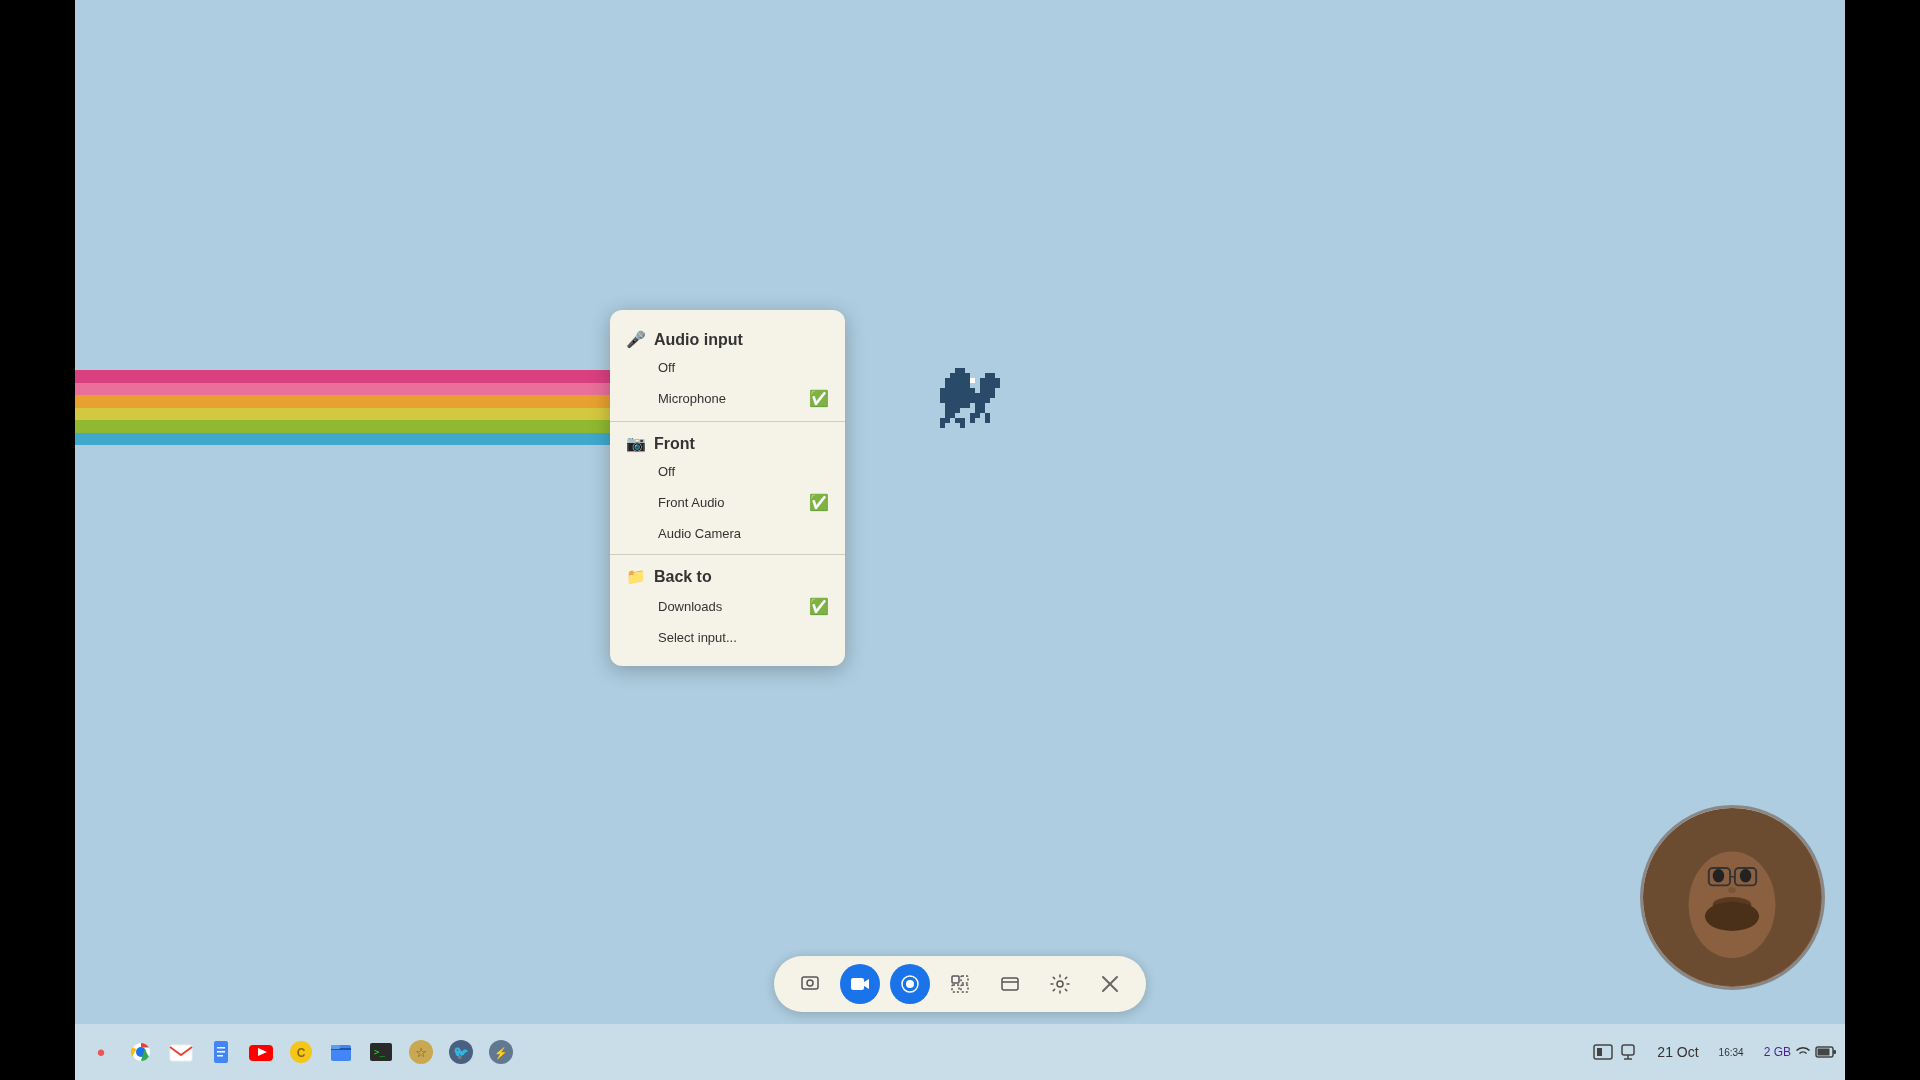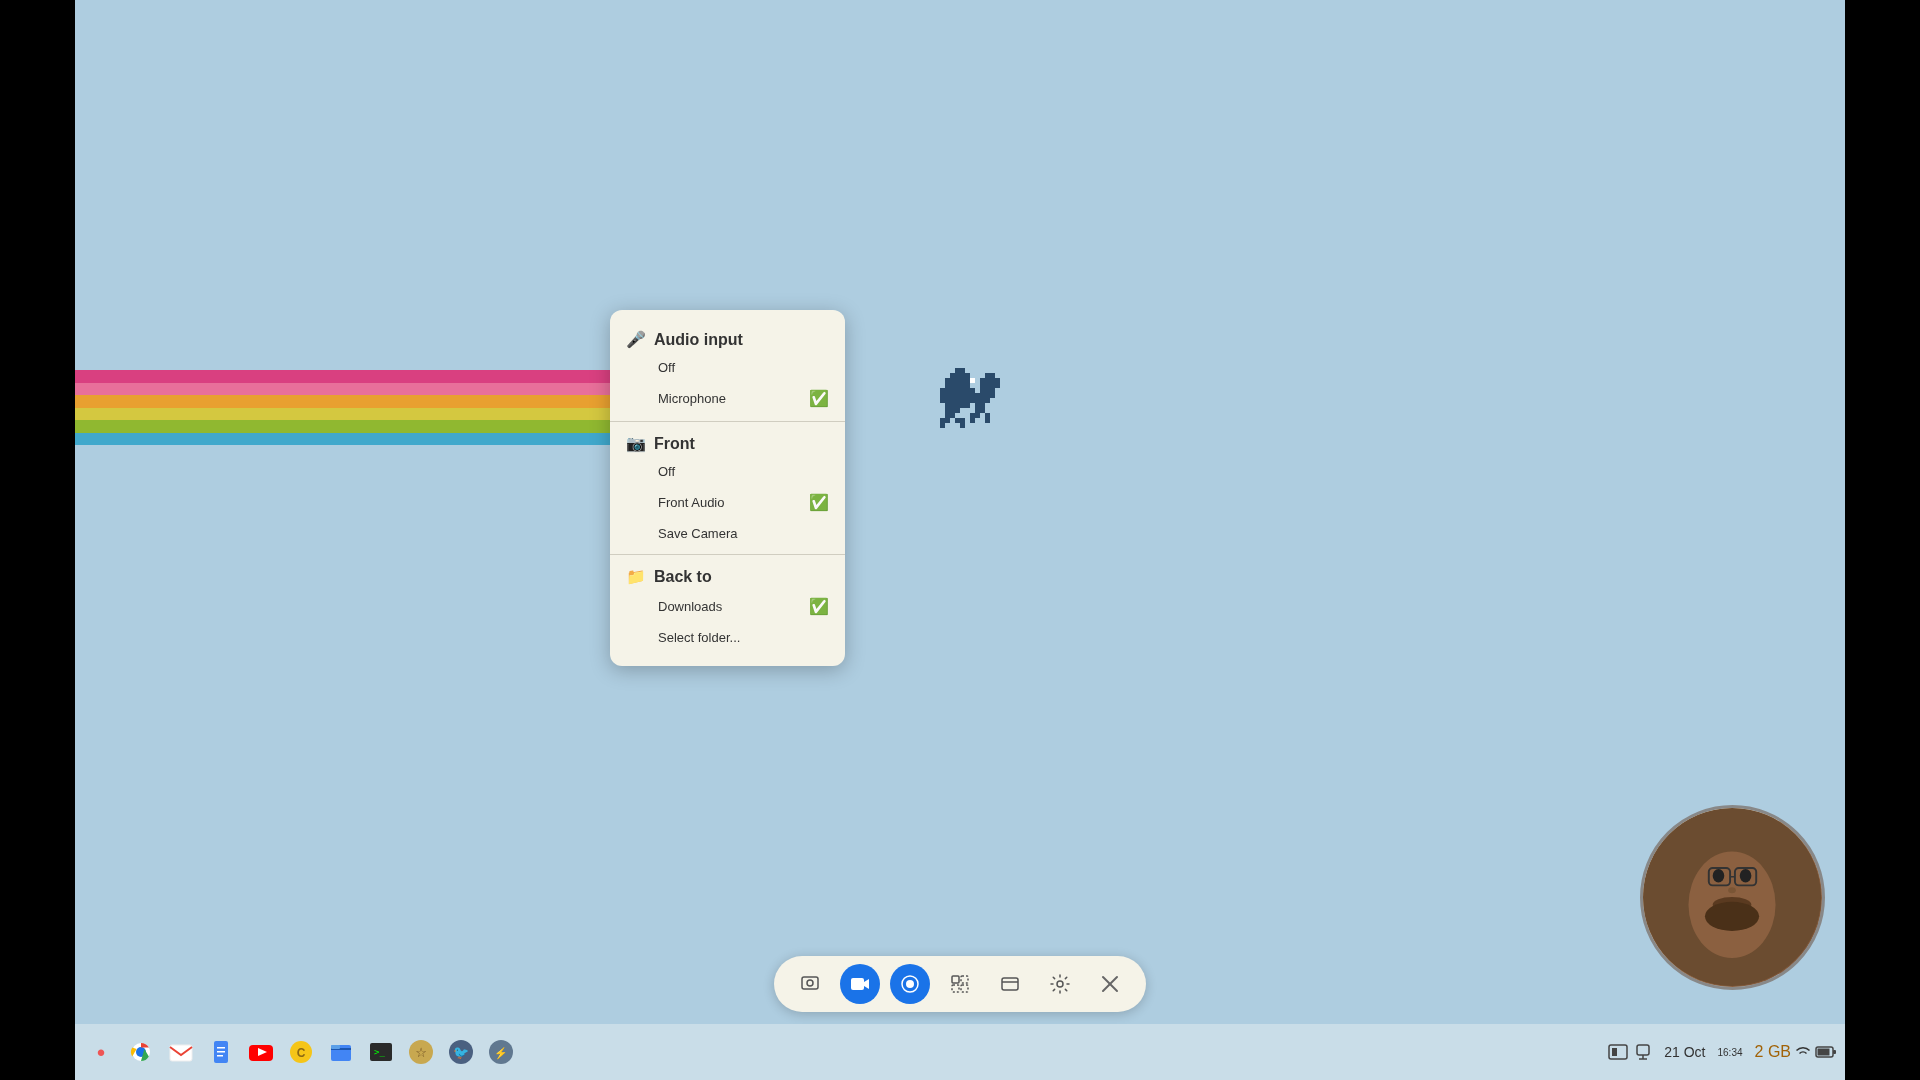--- a/index.html
+++ b/index.html
@@ -139,21 +139,21 @@
 
     .taskbar-left {
       display: flex;
       align-items: center;
       gap: 4px;
     }
 
     .taskbar-right {
       display: flex;
       align-items: center;
-      gap: 12px;
+      gap: 20px;
       font-size: 13px;
       color: #333;
     }
 
     .taskbar-icon {
       width: 36px;
       height: 36px;
       border-radius: 50%;
       display: flex;
       align-items: center;
@@ -278,35 +278,35 @@
         <span class="menu-section-header-label">Front</span>
       </div>
       <div class="menu-item">
         <span class="menu-item-label">Off</span>
       </div>
       <div class="menu-item">
         <span class="menu-item-label">Front Audio</span>
         <span class="check-icon">✅</span>
       </div>
       <div class="menu-item">
-        <span class="menu-item-label">Save Camera</span>
+        <span class="menu-item-label">Audio Camera</span>
       </div>
     </div>
 
     <div class="menu-section">
       <div class="menu-section-header">
         <span class="menu-section-header-icon">📁</span>
         <span class="menu-section-header-label">Back to</span>
       </div>
       <div class="menu-item">
         <span class="menu-item-label">Downloads</span>
         <span class="check-icon">✅</span>
       </div>
       <div class="menu-item">
-        <span class="menu-item-label">Select folder...</span>
+        <span class="menu-item-label">Select input...</span>
       </div>
     </div>
 
   </div>
 
   <div class="recording-toolbar">
     <button class="toolbar-btn" title="Screenshot">
       <svg width="22" height="22" viewBox="0 0 22 22" fill="none">
           <rect x="3" y="4" width="16" height="12" rx="2" stroke="#555" stroke-width="1.5"></rect>
           <circle cx="11" cy="10" r="3" stroke="#555" stroke-width="1.5"></circle>
@@ -468,21 +468,21 @@
         <svg width="18" height="22" viewBox="0 0 18 22" style="cursor:pointer">
             <rect x="3" y="4" width="12" height="10" rx="2" stroke="#444" stroke-width="1.5" fill="none"></rect>
             <line x1="9" y1="14" x2="9" y2="18" stroke="#444" stroke-width="1.5"></line>
             <line x1="5" y1="18" x2="13" y2="18" stroke="#444" stroke-width="1.5"></line>
           </svg>
       </div>
       <span style="font-size:14px;color:#333;font-weight:500;">21 Oct</span>
       <span style="font-size:10px;color:#333;font-weight:500;">16:34</span>
 
       <div style="display:flex;align-items:center;gap:3px;">
-        <span style="font-size:16px;color:#a16207;">2 GB</span>
+        <span style="font-size:12px;color:#4c1d95;">2 GB</span>
         <svg width="18" height="18" viewBox="0 0 18 18">
             <path d="M9 14 a0 0 0 0 1 0 0" stroke="#333" stroke-width="2" fill="#333"></path>
             <path d="M5.5 10.5 a5 5 0 0 1 7 0" stroke="#333" stroke-width="1.5" fill="none"></path>
             <path d="M2.5 7.5 a9 9 0 0 1 13 0" stroke="#333" stroke-width="1.5" fill="none"></path>
           </svg>
         <svg width="22" height="14" viewBox="0 0 22 14">
             <rect x="1" y="2" width="17" height="10" rx="2" stroke="#444" stroke-width="1.5" fill="none"></rect>
             <rect x="2.5" y="3.5" width="12" height="7" fill="#444"></rect>
             <rect x="18" y="5" width="3" height="4" rx="1" fill="#444"></rect>
           </svg>

